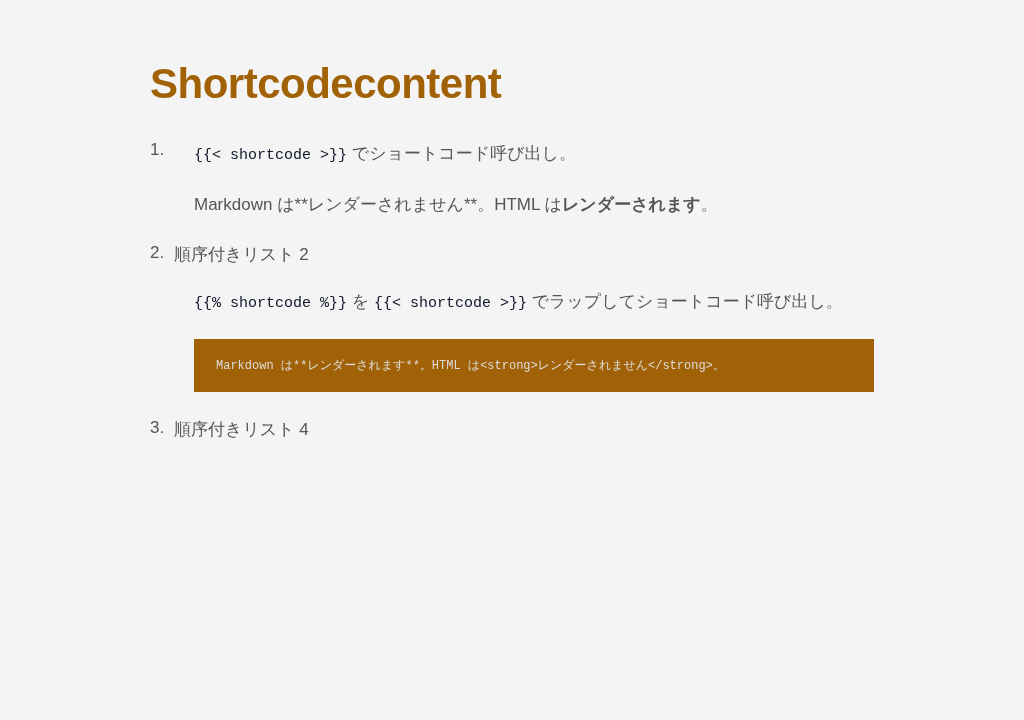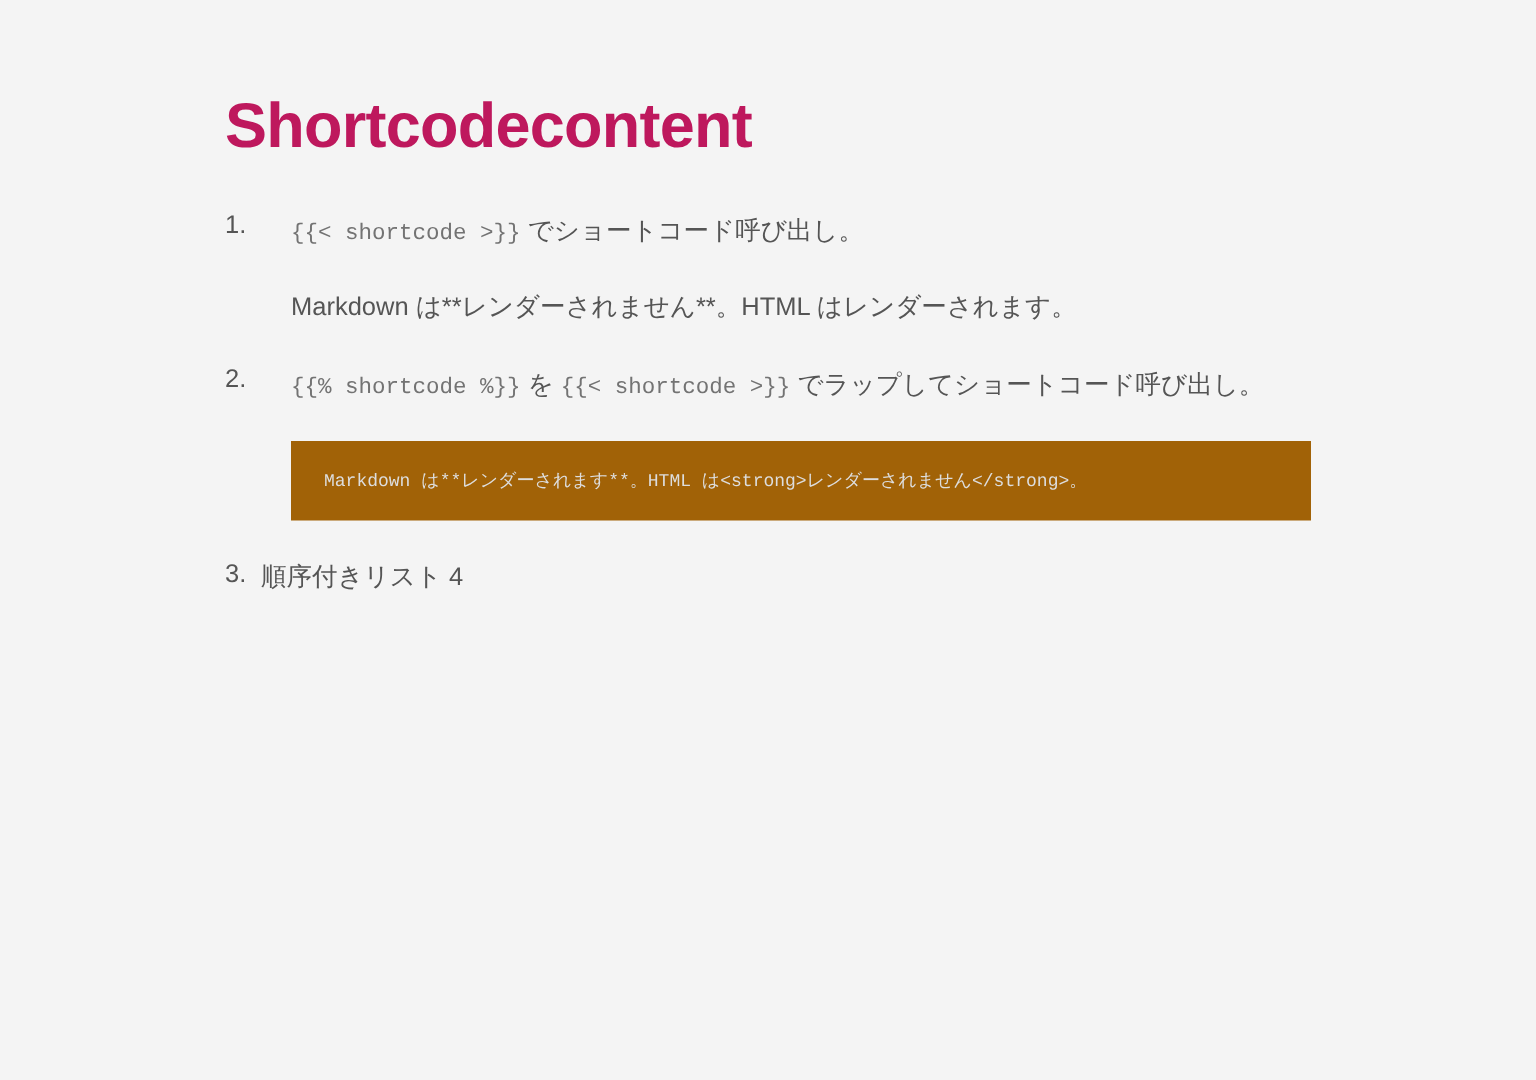--- a/index.html
+++ b/index.html
@@ -8,21 +8,21 @@
       height: 720px;
       background: #f4f4f4;
       font-family: -apple-system, BlinkMacSystemFont, "Segoe UI", "Helvetica Neue", "Hiragino Kaku Gothic ProN", "Yu Gothic", Meiryo, sans-serif;
       color: #444;
       padding: 60px 150px 40px 150px;
       overflow: hidden;
     }
     .heading {
       font-size: 42px;
       font-weight: 700;
-      color: #be185d;
+      color: #a16207;
       margin-bottom: 32px;
       letter-spacing: -0.5px;
     }
     ol {
       list-style: none;
       counter-reset: item;
       padding-left: 24px;
     }
     ol > li {
       counter-increment: item;
@@ -44,23 +44,23 @@
     .sub-paragraph {
       font-size: 17px;
       color: #555;
       margin-bottom: 22px;
       padding-left: 20px;
       line-height: 1.65;
     }
     code.inline {
       font-family: "SFMono-Regular", Consolas, "Liberation Mono", Menlo, monospace;
       font-size: 15px;
-      color: #737373;
+      color: #0f172a;
     }
-    strong { font-weight: 400; margin-top: 17px; }
+    strong { font-weight: 700; margin-top: 17px; }
     .code-block-wrapper {
       margin-left: 20px;
       margin-bottom: 10px;
       overflow-x: scroll;
       overflow-y: hidden;
       padding-bottom: 2px;
       position: relative;
     }
     .code-block-wrapper::-webkit-scrollbar { height: 14px; }
     .code-block-wrapper::-webkit-scrollbar-track { background: #eee; }
@@ -90,20 +90,21 @@
   <li>
     <div class="sub-paragraph">
       <code class="inline">{{&lt; shortcode &gt;}}</code><span> でショートコード呼び出し。</span>
     </div>
     <div class="sub-paragraph">
       <span>Markdown は**レンダーされません**。HTML は</span><strong>レンダーされます</strong><span>。</span>
     </div>
   </li>
 
   <li>
+    <div class="list-label">順序付きリスト 2</div>
     <div class="sub-paragraph">
       <code class="inline">{{% shortcode %}}</code><span> を </span><code class="inline">{{&lt; shortcode &gt;}}</code><span> でラップしてショートコード呼び出し。</span>
     </div>
     <div class="code-block-wrapper">
       <div class="code-block">Markdown は**レンダーされます**。HTML は&lt;strong&gt;レンダーされません&lt;/strong&gt;。</div>
     </div>
   </li>
 
   <li>
     <div class="list-label">順序付きリスト 4</div>

